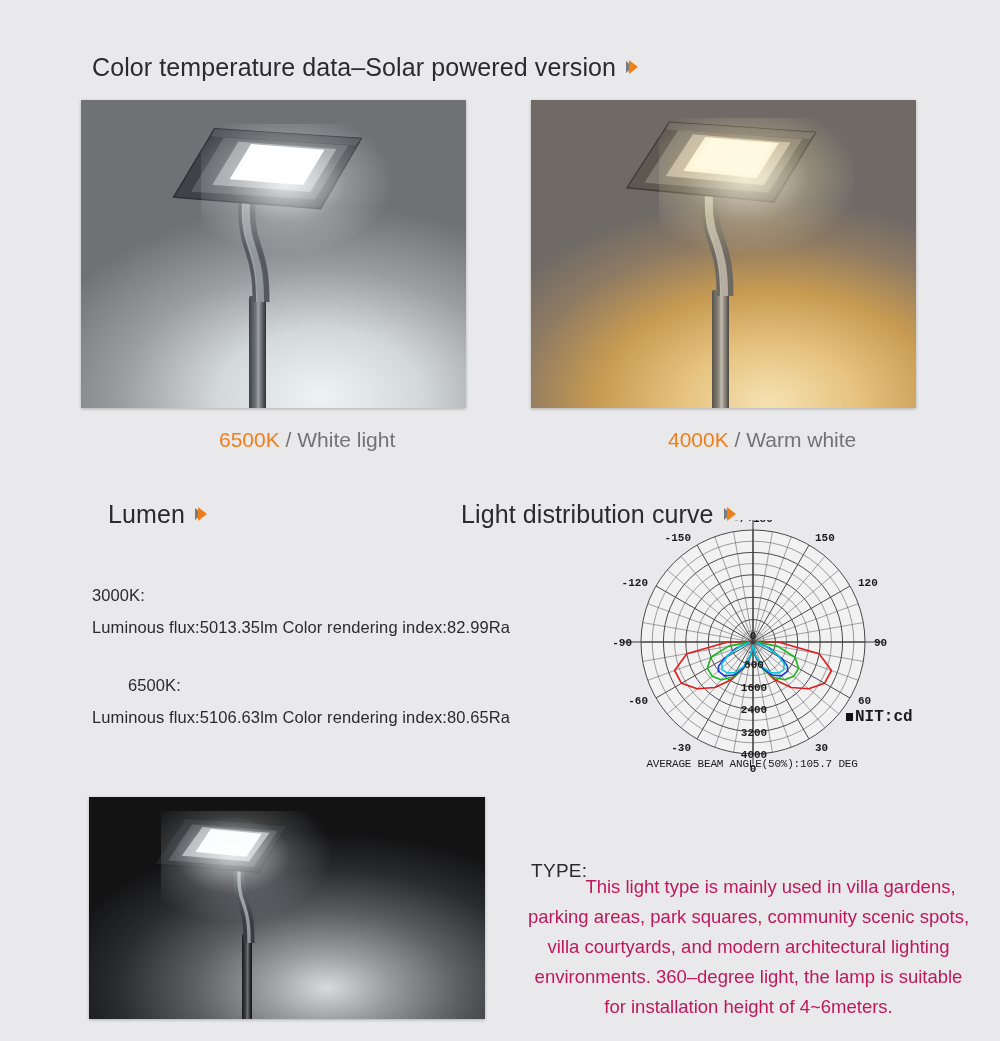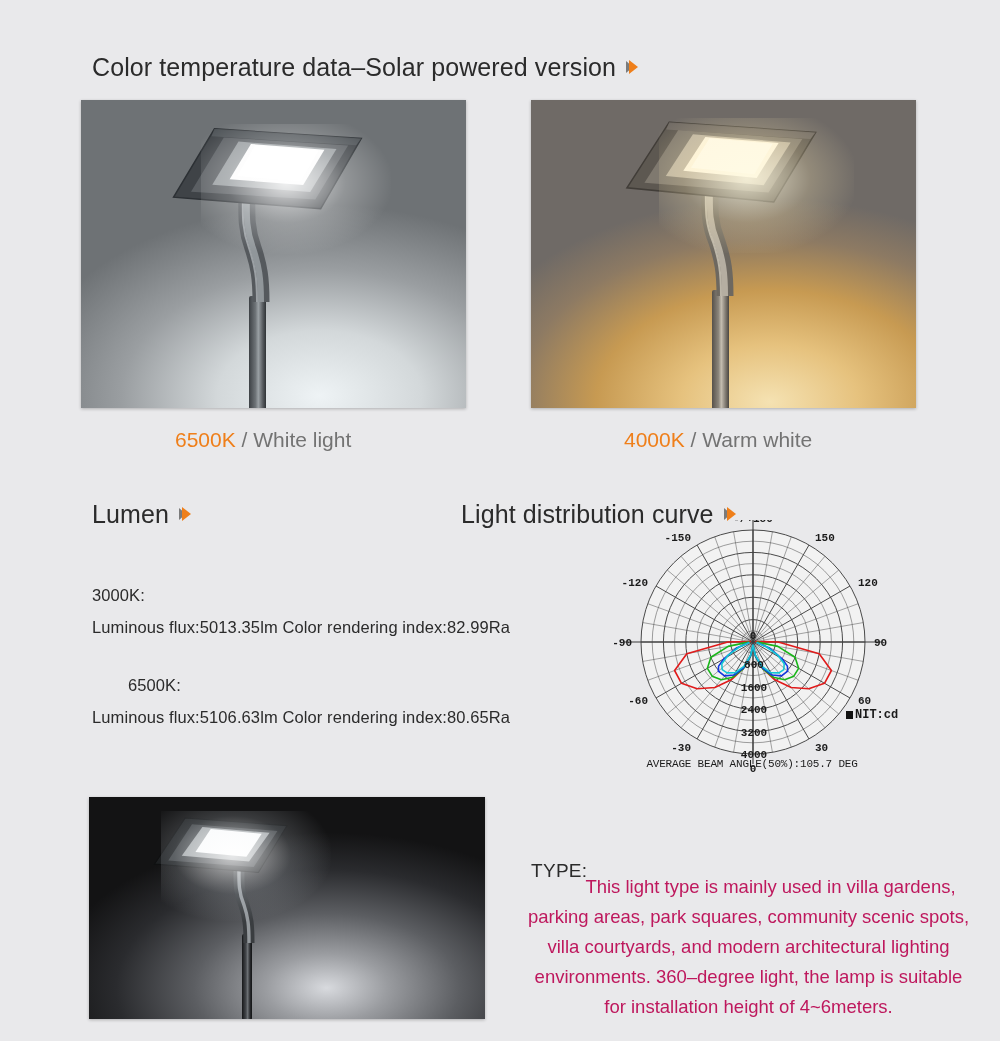--- a/index.html
+++ b/index.html
@@ -83,21 +83,21 @@
     position: absolute;
     transform-origin: 50% 50%;
   }
 
   
   .caption {
     position: absolute;
     font-size: 21px;
     white-space: nowrap;
   }
-  .caption .k { color: #ef7f1a; }
+  .caption .k { color: #ef7f1a; margin-left: 44px; }
   .caption .rest { color: #737373; text-align: center; }
 
   
   .lumen-line {
     position: absolute;
     font-size: 16.5px;
     color: #2b2b2b;
     white-space: nowrap;
     letter-spacing: .1px;
   }
@@ -117,21 +117,21 @@
     font-family: "Liberation Mono", monospace;
     font-size: 11px;
     font-weight: normal;
     color: #1b1b1b;
     letter-spacing: -.2px;
   }
   .nit-legend {
     position: absolute;
     left: 846px; top: 708px;
     font-family: "Liberation Mono", monospace;
-    font-size: 12px;
+    font-size: 16px;
     font-weight: bold;
     color: #1b1b1b;
     display: flex;
     align-items: center;
     gap: 2px;
     white-space: nowrap;
   }
   .nit-legend .sq {
     display: inline-block;
     width: 7px; height: 8px;
@@ -221,21 +221,21 @@
               pointer-events:none;"></div>
 </div>
 
 <div class="caption" style="left:175px; top:428px;">
   <span class="k">6500K</span><span class="rest"> / White light</span>
 </div>
 <div class="caption" style="left:624px; top:428px;">
   <span class="k">4000K</span><span class="rest"> / Warm white</span>
 </div>
 
-<div class="section-title" style="left:92px; top:500px;">
+<div class="section-title" style="left:108px; top:500px;">
   <span>Lumen</span>
   <span class="bullet-icon">
       <i></i>
       <b></b>
     </span>
 </div>
 
 <div class="lumen-line" style="left:92px; top:586px;">3000K:</div>
 <div class="lumen-line" style="left:92px; top:618px;">Luminous flux:5013.35lm  Color rendering index:82.99Ra</div>
 <div class="lumen-line" style="left:92px; top:676px;margin-left:36px;">6500K:</div>

